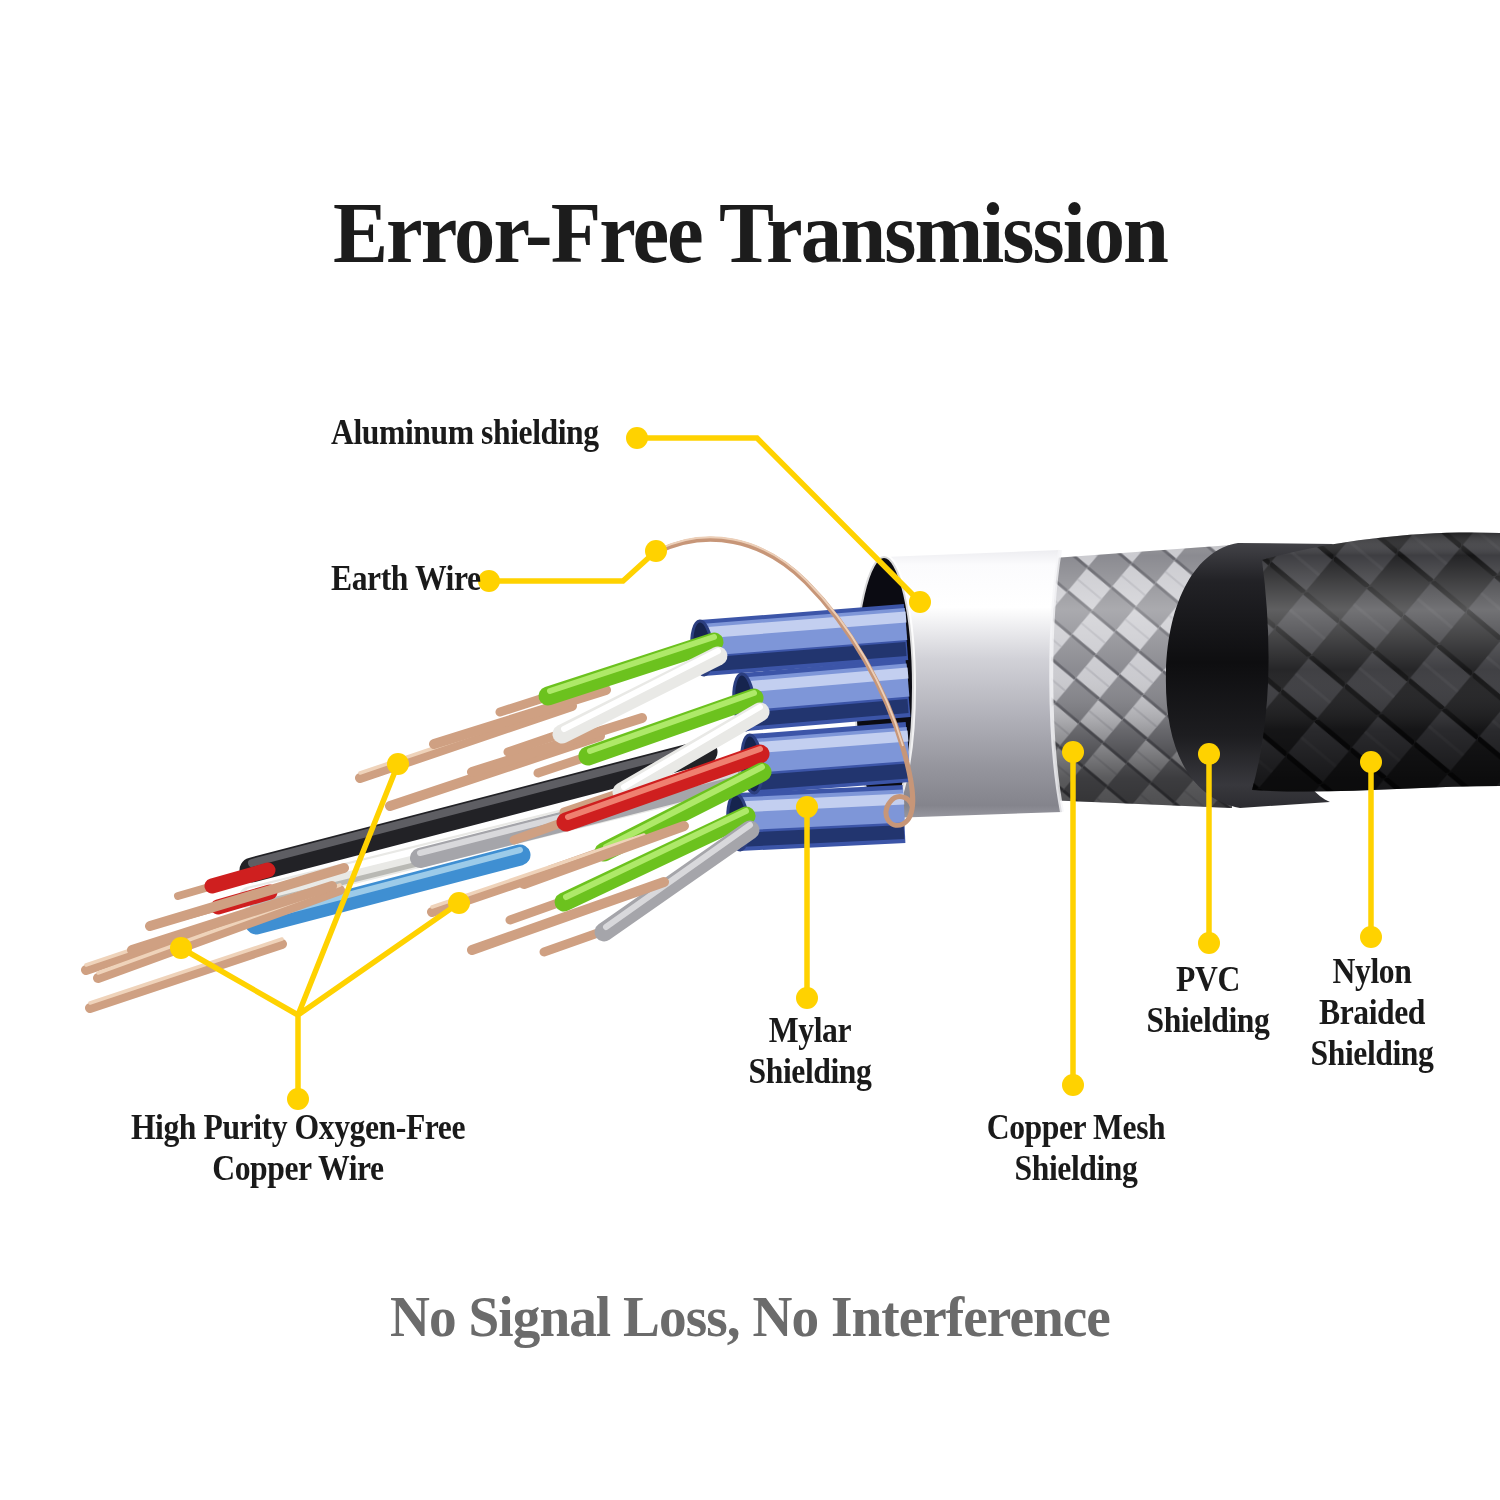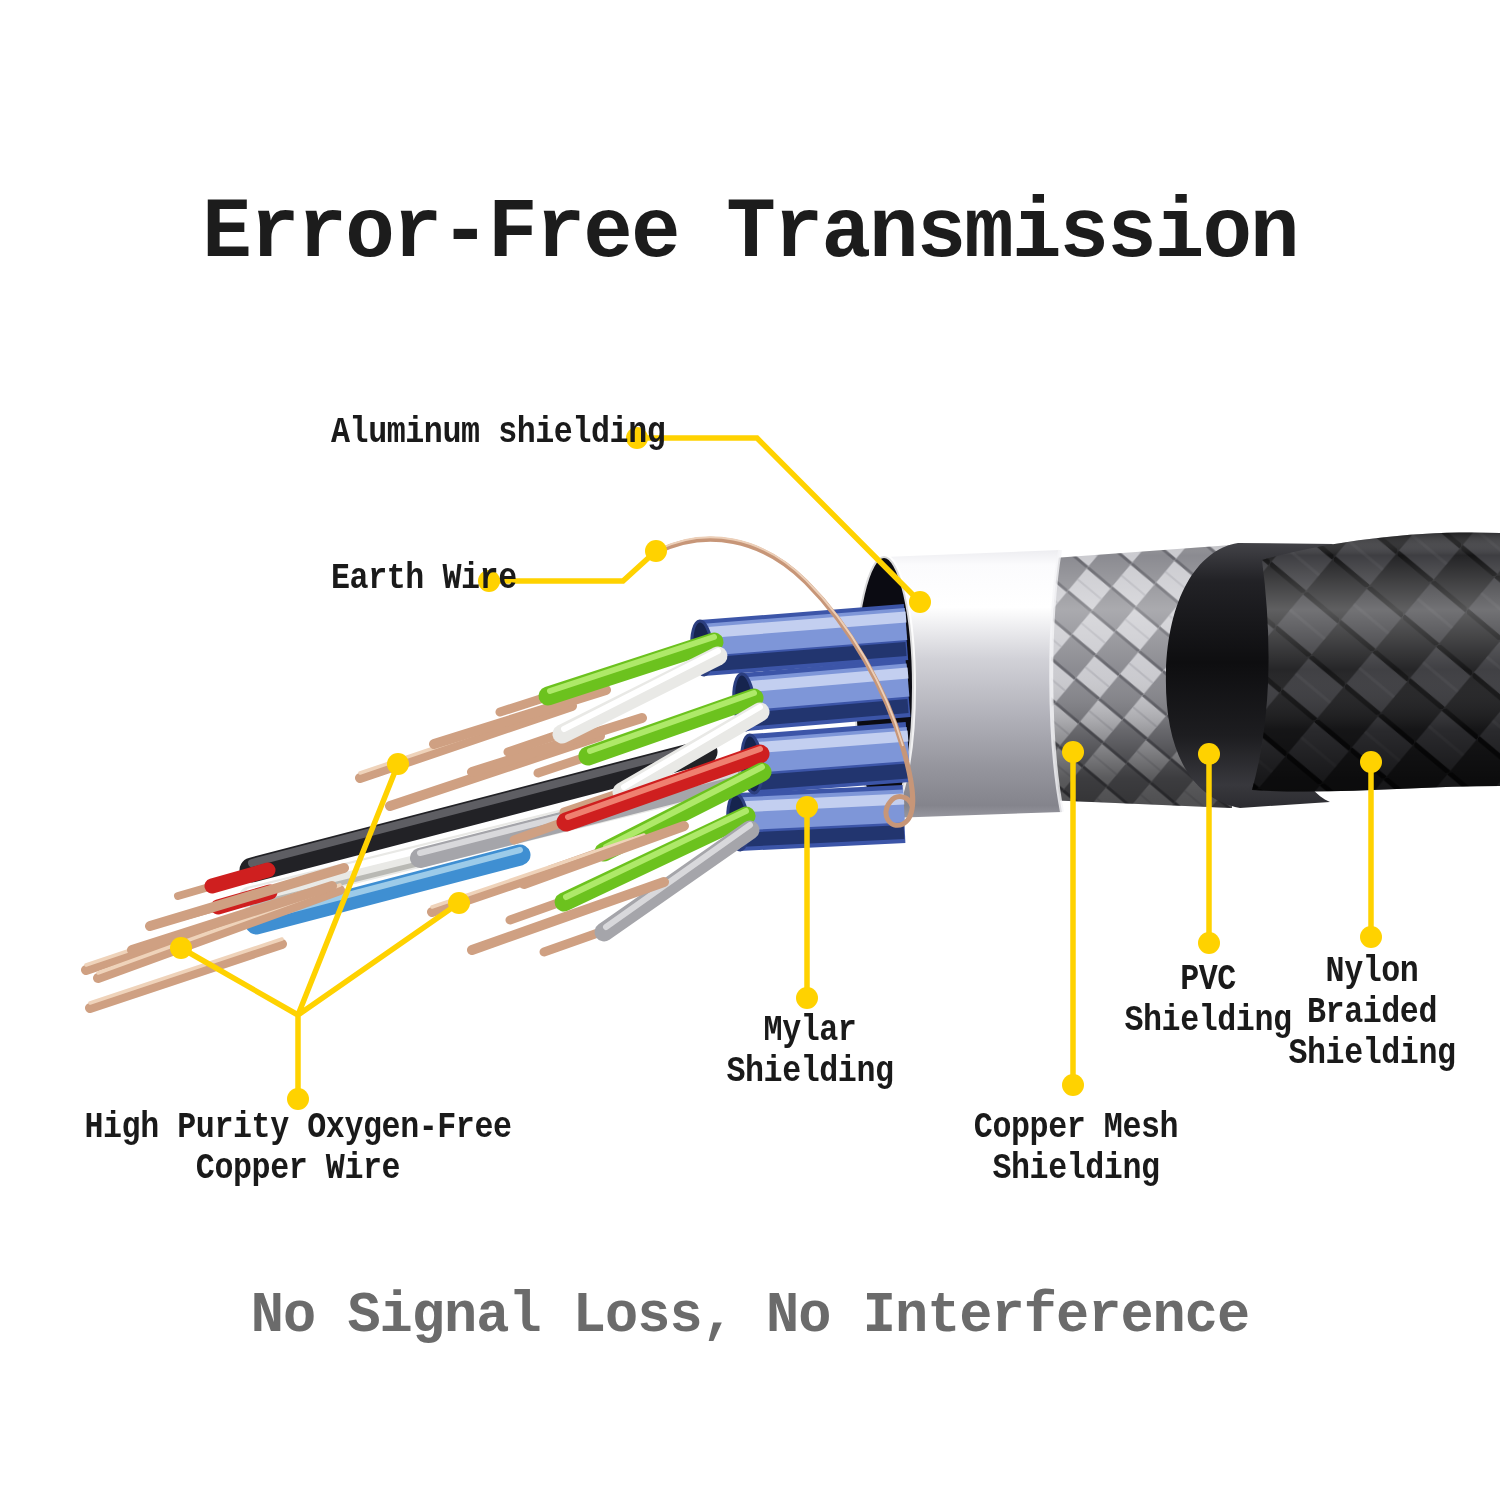--- a/index.html
+++ b/index.html
@@ -1,17 +1,17 @@
 <!DOCTYPE html>
 <html><head>
 <meta charset="utf-8">
 <style>
   html,body{margin:0;padding:0;background:#fff;}
   .stage{position:relative;width:1500px;height:1500px;background:#ffffff;overflow:hidden;
-         font-family:Liberation Mono, monospace;}
+         font-family:Liberation Serif, serif;}
   .stage svg{position:absolute;left:0;top:0;}
   .txt{position:absolute;color:#1a1a1a;font-weight:700;white-space:pre-line;}
   .title{font-size:86px;letter-spacing:-2px;color:#1c1c1c;transform:translate(-50%,-50%) scaleX(.96);
          transform-origin:center;white-space:nowrap;}
   .footer{font-size:57px;letter-spacing:-1px;color:#6b6b6b;transform:translate(-50%,-50%) scaleX(.97);
           white-space:nowrap;}
   .lab{font-size:36px;letter-spacing:-.5px;line-height:41px;}
   .lab.left{transform:scaleX(.88);transform-origin:left center;text-align:left;}
   .lab.center{transform:translate(-50%,-50%) scaleX(.88);text-align:center;}
 </style>

